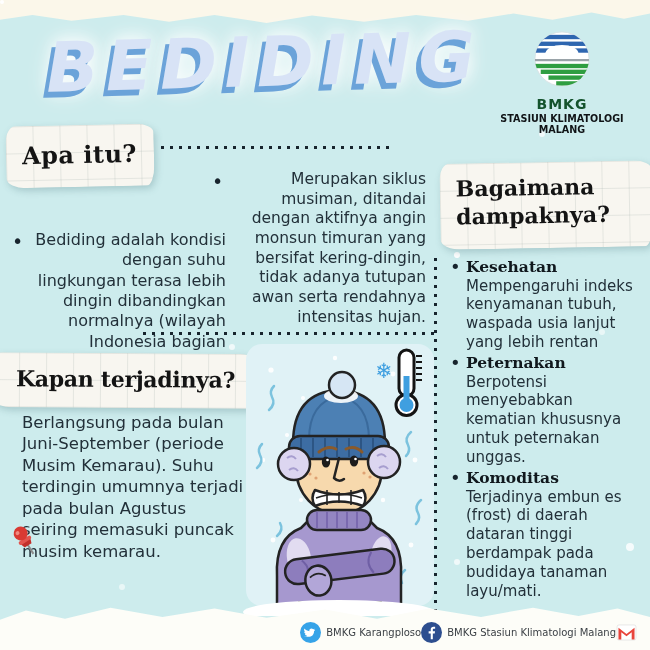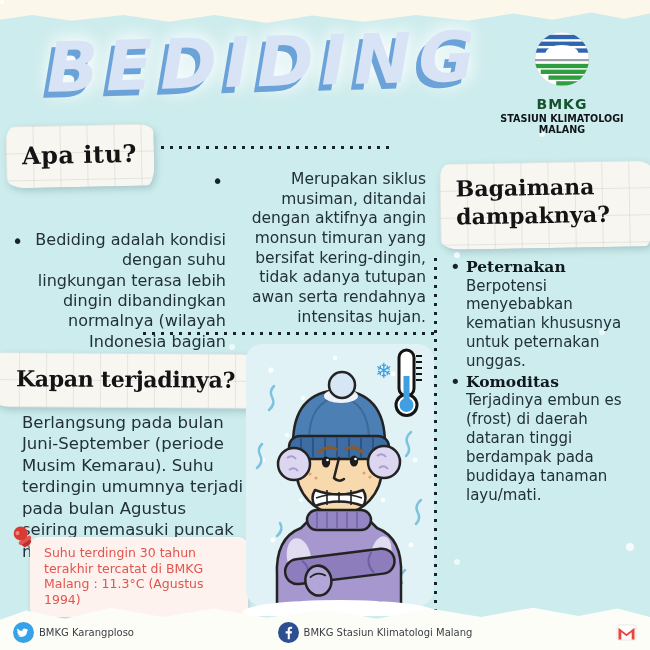--- a/index.html
+++ b/index.html
@@ -10,21 +10,21 @@
     color:#223039;
   }
   
   .top-tear{
     position:absolute; top:0; left:0; width:650px; height:26px; background:#fbf7ea;
     clip-path:polygon(0 0,100% 0,100% 52%,96% 72%,91% 48%,85% 76%,79% 52%,72% 80%,64% 58%,56% 84%,48% 60%,41% 88%,33% 58%,26% 84%,19% 58%,11% 80%,5% 58%,0 76%);
   }
   .footer{
     position:absolute; bottom:0; left:0; width:650px; height:46px; background:#fdfdf8;
     clip-path:polygon(0 34%,4% 14%,10% 32%,17% 8%,25% 28%,33% 10%,41% 30%,50% 12%,58% 32%,66% 10%,74% 28%,82% 8%,89% 26%,95% 10%,100% 28%,100% 100%,0 100%);
-    display:flex; align-items:center; justify-content:space-between;
+    display:flex; align-items:center; justify-content:flex-end;
     padding:10px 13px 0 13px; box-sizing:border-box;
   }
   .social{display:flex; align-items:center; gap:5px;}
   .social svg{display:block;}
   .social .label{font-size:10px; color:#3a3f44; white-space:nowrap;}
   
   .title{
     position:absolute; left:46px; top:22px; margin:0;
     font-family:"DejaVu Sans", sans-serif; font-style:italic; font-weight:bold;
     font-size:69px; letter-spacing:7px; color:#d8e3f6;
@@ -136,20 +136,24 @@
     <li>Merupakan siklus musiman, ditandai dengan aktifnya angin monsun timuran yang bersifat kering-dingin, tidak adanya tutupan awan serta rendahnya intensitas hujan.</li>
   </ul>
 
   <div class="paper paper-dampak">
     <h2>Bagaimana dampaknya?</h2>
   </div>
   <div class="vdots"></div>
 
   <ul class="impact-list">
     <li>
+      <span class="impact-title">Kesehatan</span>
+      <span class="impact-body">Mempengaruhi indeks kenyamanan tubuh, waspada usia lanjut yang lebih rentan</span>
+    </li>
+    <li>
       <span class="impact-title">Peternakan</span>
       <span class="impact-body">Berpotensi menyebabkan kematian khususnya untuk peternakan unggas.</span>
     </li>
     <li>
       <span class="impact-title">Komoditas</span>
       <span class="impact-body">Terjadinya embun es (frost) di daerah dataran tinggi berdampak pada budidaya tanaman layu/mati.</span>
     </li>
   </ul>
 
   <div class="hdots hdots-2"></div>
@@ -161,23 +165,20 @@
 
   <svg class="pin" width="40" height="40" viewBox="0 0 40 40">
     <g transform="rotate(-32 20 20)">
       <line x1="20" y1="22" x2="20" y2="34" stroke="#8c8c8c" stroke-width="2"></line>
       <path d="M14 18 L26 18 L24 24 L16 24 Z" fill="#c22f2a"></path>
       <rect x="13" y="16" width="14" height="4" rx="2" fill="#e2544e"></rect>
       <circle cx="20" cy="10" r="7" fill="#d93a33"></circle>
       <circle cx="17.5" cy="8" r="2" fill="#f08a80"></circle>
     </g>
   </svg>
-  <div class="note">
-    <p>Suhu terdingin 30 tahun terakhir tercatat di BMKG Malang : 11.3°C (Agustus 1994)</p>
-  </div>
 
   <svg class="illustration" width="196" height="276" viewBox="0 0 196 276">
     <rect x="3" y="4" width="188" height="262" rx="16" fill="#e0f2f6"></rect>
 
     <g fill="#ffffff" opacity="0.95">
       <circle cx="28" cy="30" r="2.6"></circle>
         <circle cx="92" cy="18" r="2.2"></circle>
         <circle cx="150" cy="34" r="2.4"></circle>
       <circle cx="20" cy="120" r="2.2"></circle>
         <circle cx="172" cy="120" r="2.4"></circle>

